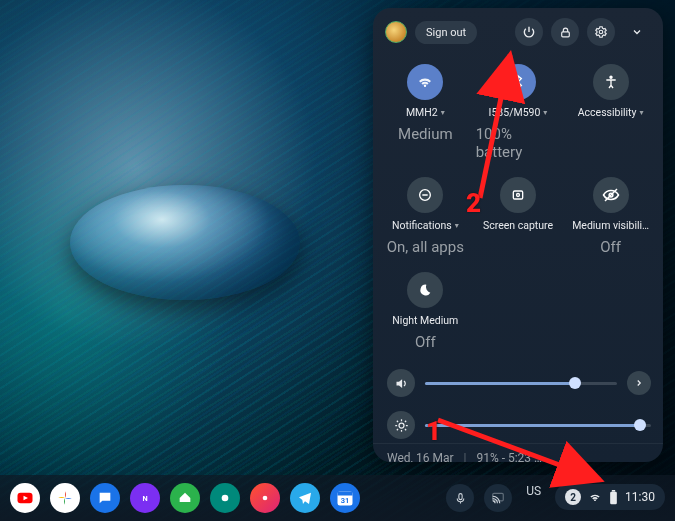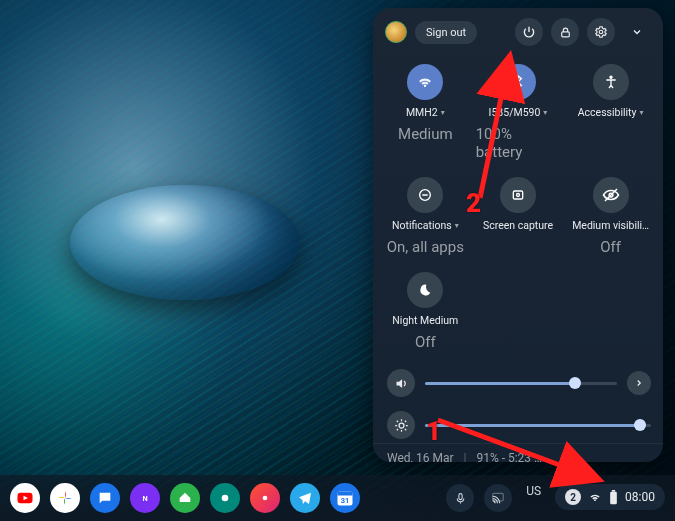--- a/index.html
+++ b/index.html
@@ -334,21 +334,21 @@
       <div class="notif-badge">2</div>
       <svg width="14" height="14" viewBox="0 0 24 24" fill="currentColor">
           <path d="M12 19a1.6 1.6 0 1 0 0-3.2 1.6 1.6 0 0 0 0 3.2z"></path>
           <path d="M4 11a12 12 0 0 1 16 0l-2 2a9 9 0 0 0-12 0z"></path>
           <path d="M7.2 14.2a7 7 0 0 1 9.6 0l-2 2a4 4 0 0 0-5.6 0z"></path>
         </svg>
       <svg width="9" height="15" viewBox="0 0 10 18" fill="currentColor">
           <rect x="1" y="2" width="8" height="15" rx="1.5"></rect>
           <rect x="3" y="0" width="4" height="2"></rect>
         </svg>
-      <span>08:00</span>
+      <span>11:30</span>
     </div>
   </div>
 </div>
 
 <svg class="anno" style="left:0;top:0" width="675" height="521">
   <defs>
     <marker id="ah" markerWidth="12" markerHeight="12" refX="9" refY="5" orient="auto">
       <path d="M0 0 L10 5 L0 10 z" fill="#ff1e1e"></path>
     </marker>
   </defs>

